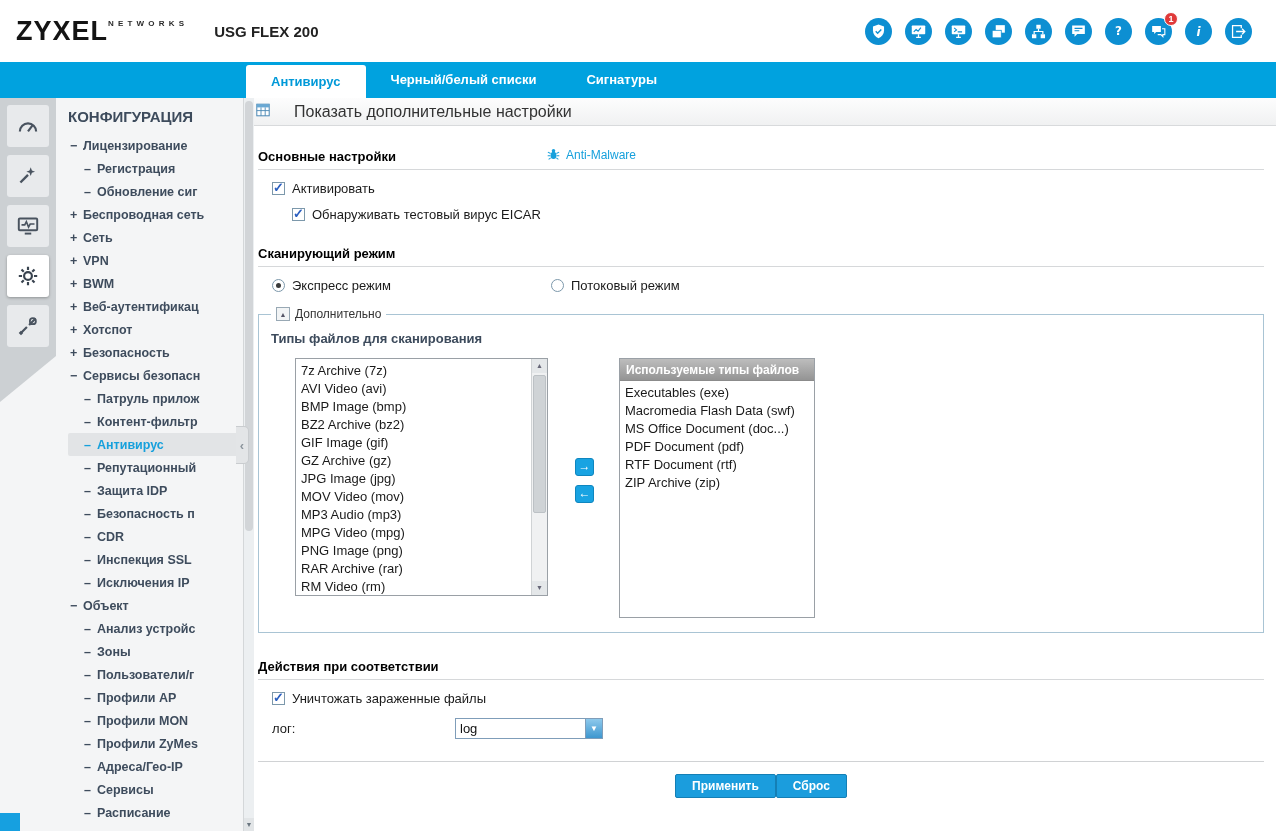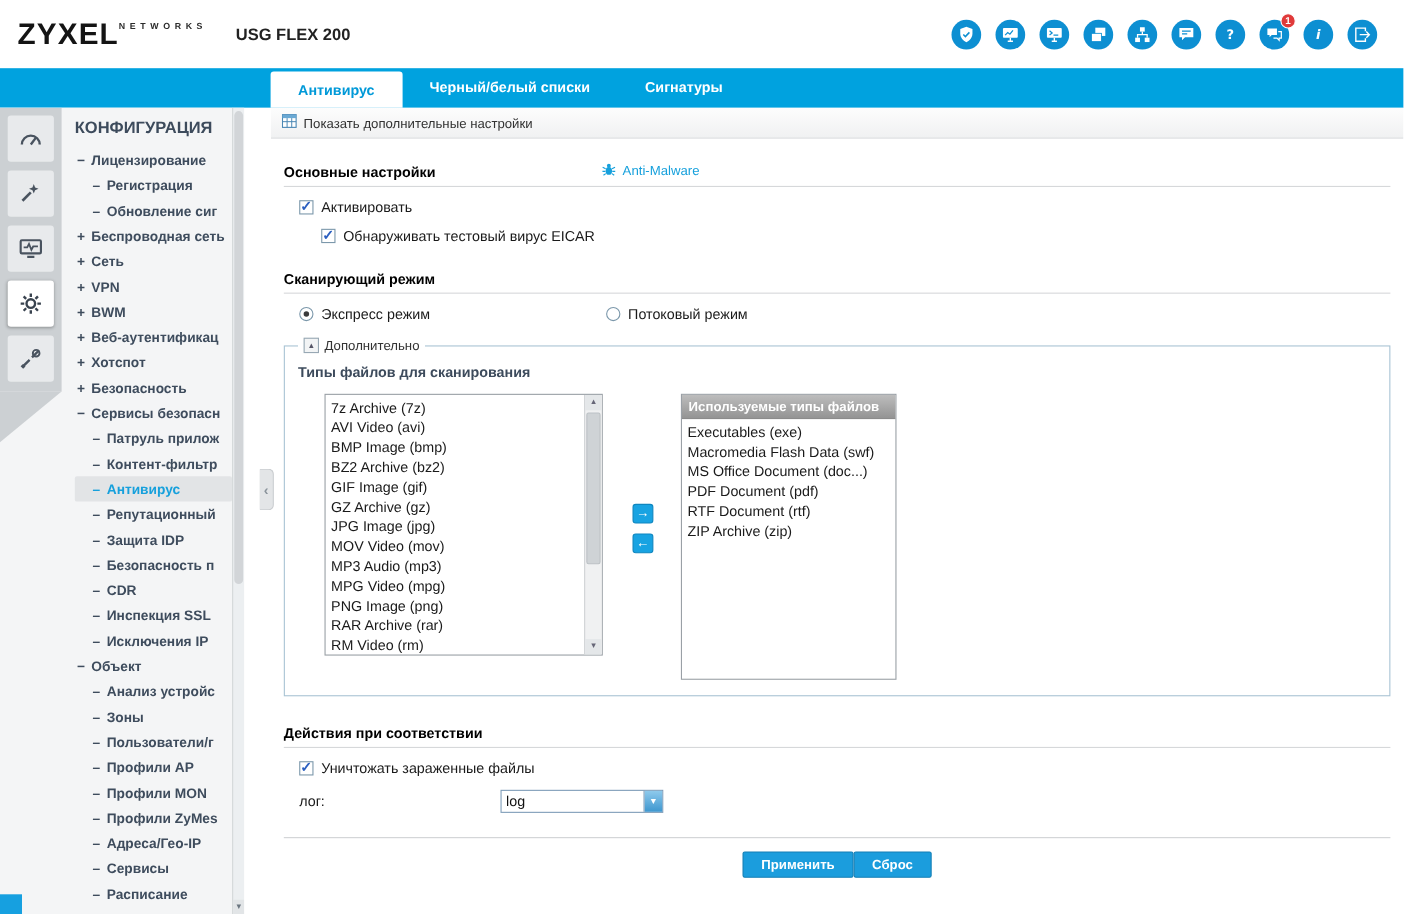--- a/index.html
+++ b/index.html
@@ -25,21 +25,21 @@
   .tabbar { height:36px; background:#00a2df; display:flex; align-items:flex-end; padding-left:246px; }
   .tab { height:36px; line-height:36px; padding:0 25px; color:#fff; font-size:13px; font-weight:bold;
          cursor:pointer; white-space:nowrap; }
   .tab.active { background:#fff; color:#0099d8; height:33px; line-height:33px; border-radius:3px 3px 0 0; }
 
   
   .main { display:flex; height:733px; position:relative; }
 
   
   .sidebar { width:246px; flex:none; position:relative; background:#fff; }
-  .tree-panel { position:absolute; left:0; top:0; bottom:0; width:222px; background:#f4f5f6; overflow:hidden; }
+  .tree-panel { position:absolute; left:0; top:0; bottom:0; width:254px; background:#f4f5f6; overflow:hidden; }
   .rail-strip { position:absolute; left:0; top:0; width:56px; height:258px; background:#ccd0d3; }
   .rail-diag  { position:absolute; left:0; top:258px; width:0; height:0;
                 border-top:46px solid #ccd0d3; border-right:56px solid transparent; }
   .rail { position:absolute; left:0; top:0; width:56px; }
   .rail-tile { width:42px; height:42px; margin:7px auto 8px; background:#e8eaec; border-radius:3px;
                display:flex; align-items:center; justify-content:center; cursor:pointer; }
   .rail-tile svg { width:26px; height:26px; }
   .rail-tile.active { background:#fff; box-shadow:0 1px 3px rgba(0,0,0,.3); }
   .tree { position:absolute; left:56px; top:0; right:11px; bottom:0; padding:10px 0 0 12px; overflow:hidden; }
   .tree-title { font-size:15px; font-weight:bold; color:#3d4b5c; margin-bottom:9px; }
@@ -56,22 +56,22 @@
   .vbtn.down { bottom:0; }
   .collapse-handle { position:absolute; right:-3px; top:328px; width:13px; height:38px; background:#e3e5e7;
                      border:1px solid #c9cccf; border-left:none; border-radius:0 5px 5px 0; z-index:5;
                      display:flex; align-items:center; justify-content:center; color:#8b949c;
                      font-size:13px; font-weight:bold; cursor:pointer; }
   .blue-corner { position:absolute; left:0; bottom:0; width:20px; height:18px; background:#16a0e0; cursor:pointer; }
 
   
   .content { flex:1; display:flex; flex-direction:column; overflow:hidden; background:#fff; }
   .subheader { height:28px; flex:none; background:linear-gradient(#fdfdfd,#f0f1f2);
-               border-bottom:1px solid #d8dadc; display:flex; align-items:center; gap:6px;
-               padding-left:10px; font-size:12px; color:#333; cursor:pointer;text-align:right; }
+               border-bottom:1px solid #d8dadc; display:flex; align-items:center; gap:24px;
+               padding-left:10px; font-size:16px; color:#333; cursor:pointer;text-align:right; }
   .cbody { padding:0 12px; position:relative; }
 
   .sec-head { display:flex; align-items:flex-end; border-bottom:1px solid #d6d8da;
               padding-bottom:5px; margin-top:20px; }
   .sec-title { font-size:13px; font-weight:bold; color:#000000; }
   .am-link { margin-left:150px; display:flex; align-items:center; gap:5px; color:#16a0dc;
              font-size:12px; cursor:pointer; }
   .am-link svg { width:15px; height:15px; }
 
   .row { display:flex; align-items:center; margin-top:11px; font-size:13px; color:#1a1a1a; }

